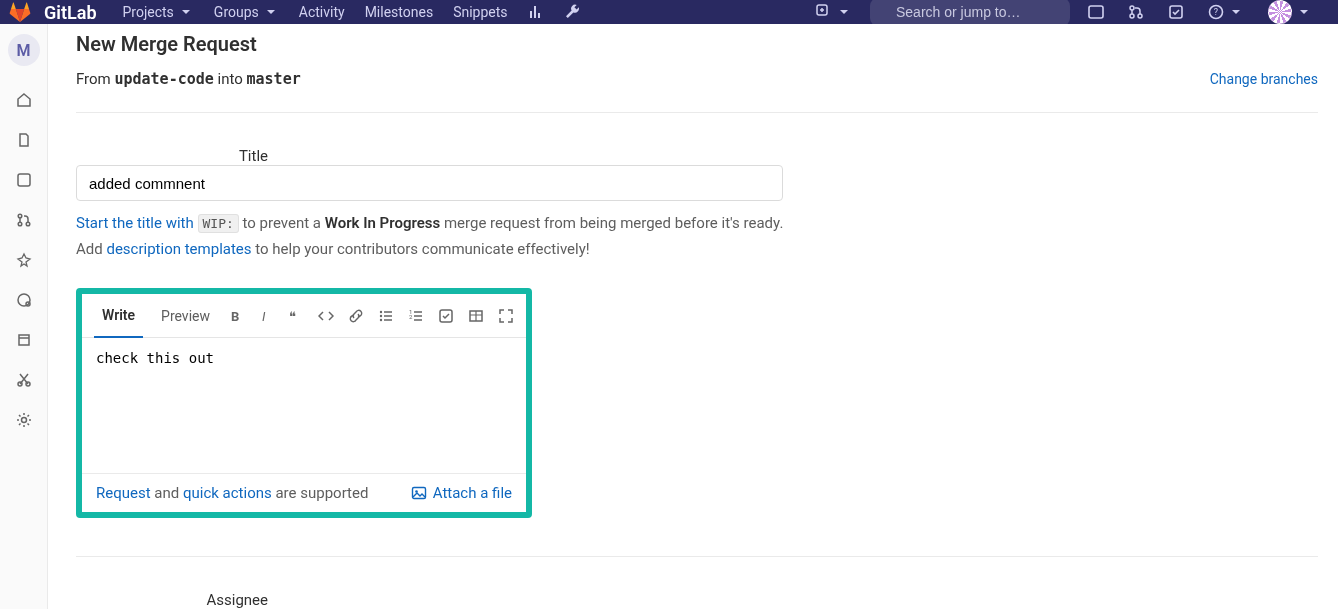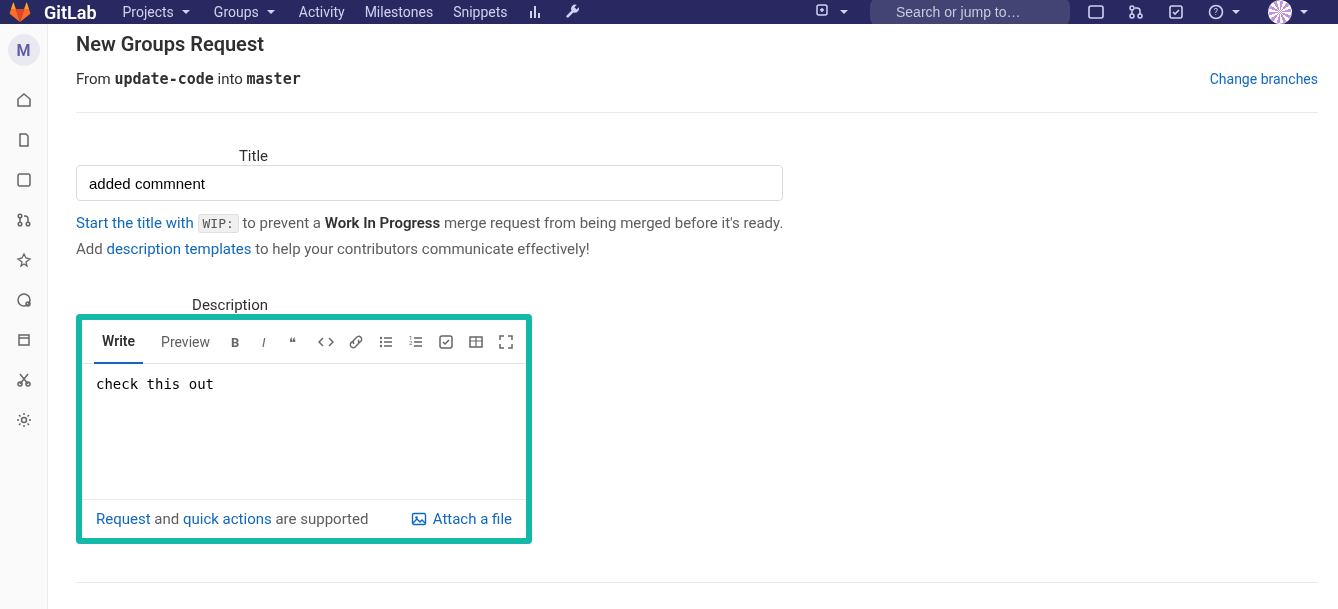--- a/index.html
+++ b/index.html
@@ -279,21 +279,21 @@
     </div>
     <div class="side-icon">
       <svg viewBox="0 0 16 16">
           <circle cx="8" cy="8" r="2.5" fill="none" stroke="currentColor" stroke-width="1.5"></circle>
           <path d="M8 1v2M8 13v2M1 8h2M13 8h2M3 3l1.5 1.5M11.5 11.5L13 13M13 3l-1.5 1.5M4.5 11.5L3 13" stroke="currentColor" stroke-width="1.5"></path>
         </svg>
     </div>
   </div>
 
   <div class="main">
-    <h1 class="page-title">New Groups Request</h1>
+    <h1 class="page-title">New Merge Request</h1>
 
     <div class="branchline">
       <div class="from">
         <span>From </span><code>update-code</code><span> into </span><code>master</code>
       </div>
       <a>Change branches</a>
     </div>
 
     <div class="formrow">
       <div class="label">Title</div>
@@ -304,21 +304,20 @@
             <span class="link">Start the title with </span><span class="chip">WIP:</span><span> to prevent a </span><strong>Work In Progress</strong><span> merge request from being merged before it's ready.</span>
           </div>
           <div>
             <span>Add </span><span class="link">description templates</span><span> to help your contributors communicate effectively!</span>
           </div>
         </div>
       </div>
     </div>
 
     <div class="formrow">
-      <div class="label">Description</div>
       <div class="field">
         <div class="descbox">
           <div class="desc-tabs">
             <div class="dtab active">Write</div>
             <div class="dtab">Preview</div>
             <div class="desc-tools">
               <span class="tool">
                   <svg viewBox="0 0 16 16">
                     <text x="3" y="13" font-weight="bold" font-size="13">B</text>
                   </svg>

